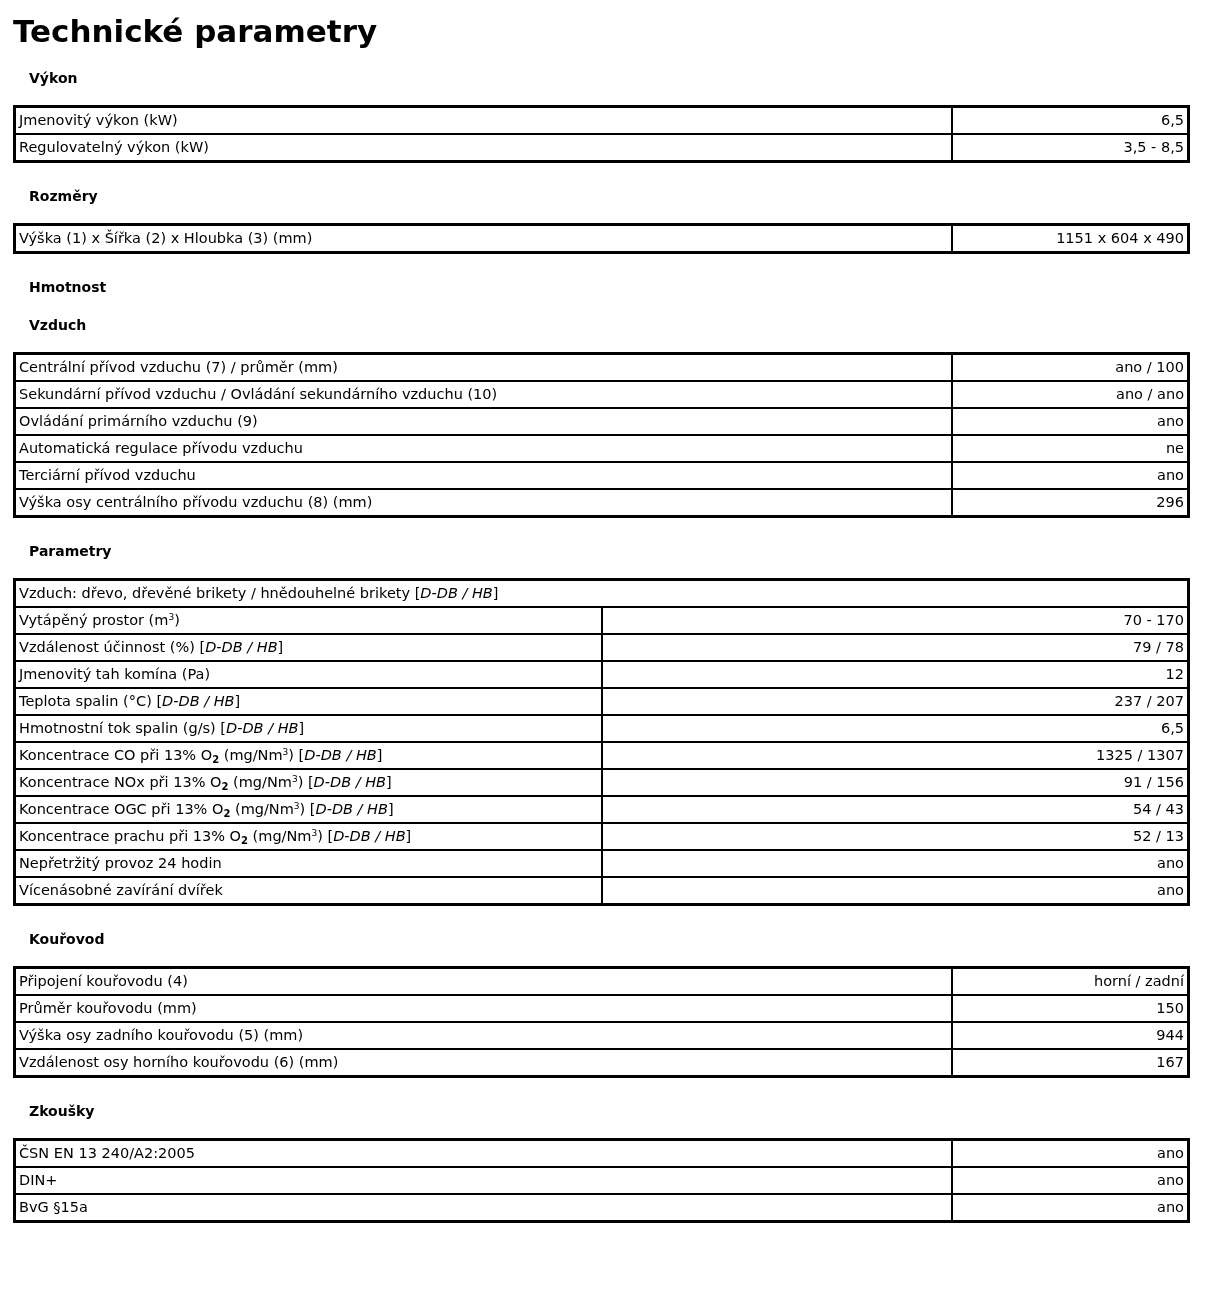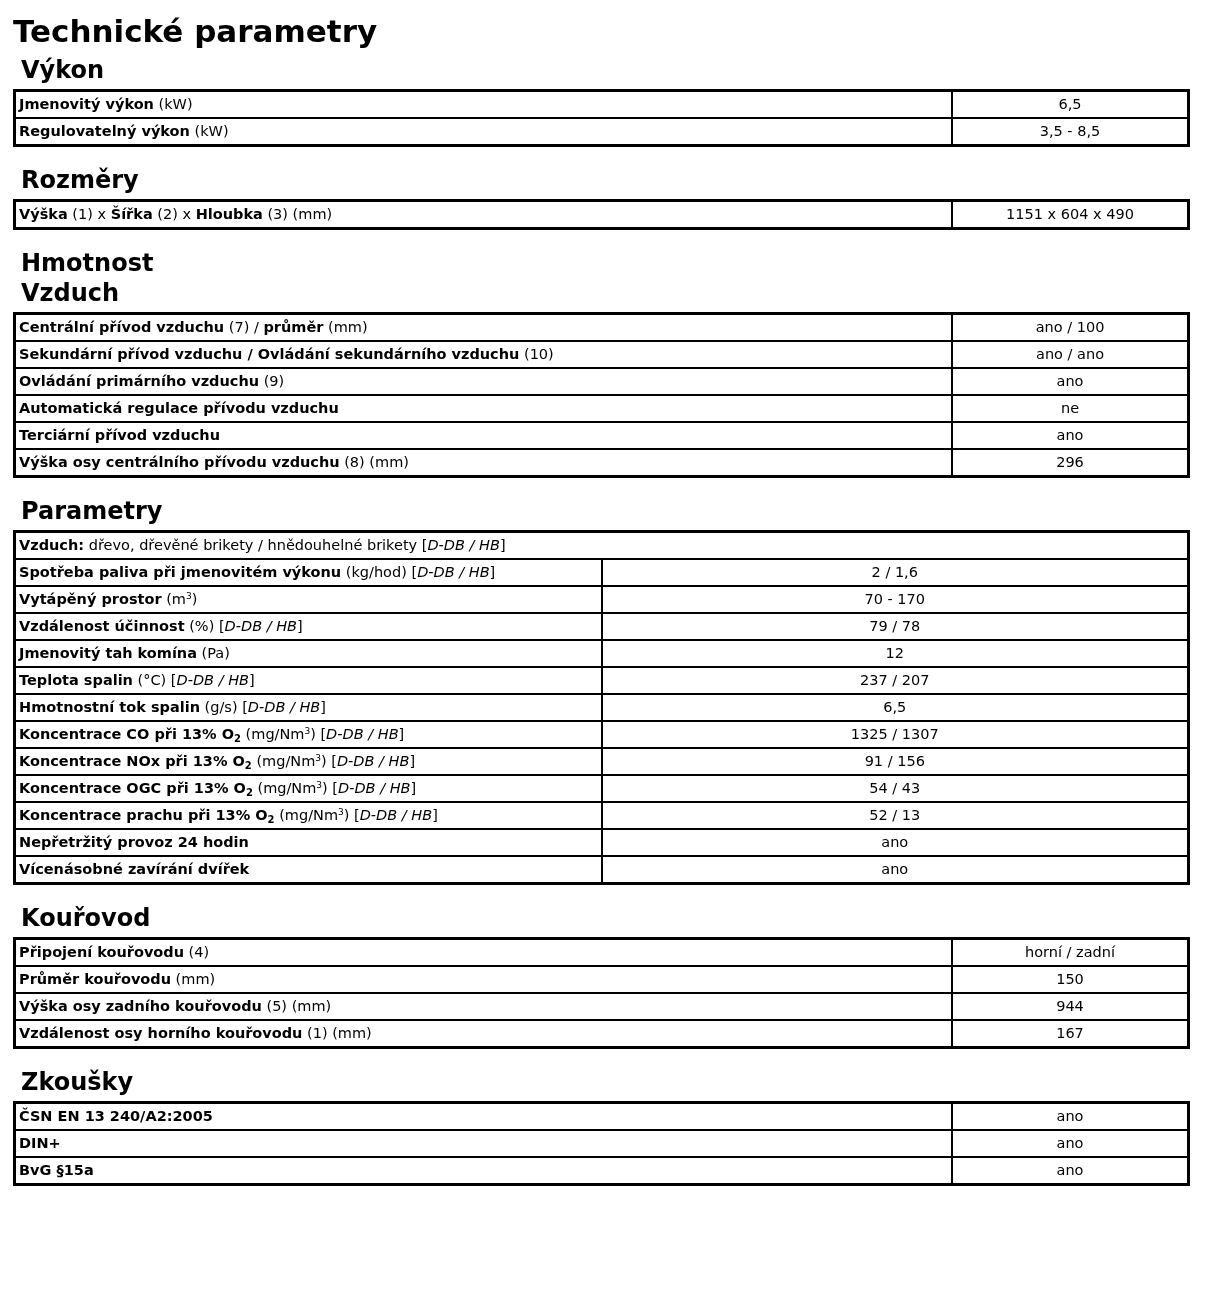--- a/index.html
+++ b/index.html
@@ -6,36 +6,36 @@
   body {
     width: 1206px; height: 1310px; position: relative; overflow: hidden;
     font-family: "DejaVu Sans", sans-serif; color: #000000;
   }
   .page { position: absolute; left: 13px; top: 5px; width: 1177px; }
   h1 {
     margin: 0; padding-top: 6px; height: 40px;
     font-size: 31px; font-weight: bold; line-height: 40px;
   }
   h2 {
-    margin: 8px; font-size: 24px; font-weight: bold; line-height: 22px;
+    margin: 16px; font-size: 14px; font-weight: bold; line-height: 22px;
     height: 22px;
   }
   .section { margin-bottom: 0; }
   table.spec {
     width: 1177px; border-collapse: collapse; table-layout: fixed;
     margin-top: 6px; margin-bottom: 22px;
     border: 3px solid #000000;
   }
   table.spec td {
     border: 2px solid #000000; height: 25px; padding: 0 3px;
     font-size: 14.5px; line-height: 25px; white-space: nowrap;
   }
-  table.spec td.val { text-align: center; width: 228px; }
+  table.spec td.val { text-align: right; width: 228px; }
   table.spec td.lab { width: auto; }
-  .b { font-weight: bold; }
+  .b { font-weight: normal; }
   .i { font-style: italic; }
   sub.s { font-size: 10px; font-weight: bold; vertical-align: -3px; line-height: 0; }
   sup.s { font-size: 9px; vertical-align: 5px; line-height: 0; }
 </style>
 </head>
 <body>
 
 <div class="page">
   <h1>Technické parametry</h1>
   <div id="sections">
@@ -100,24 +100,20 @@
         </table>
       </div>
       <div class="section">
         <h2>Parametry</h2>
         <table class="spec">
           <tbody>
             <tr>
               <td class="lab" colspan="2"><span class="b">Vzduch:</span><span> dřevo, dřevěné brikety / hnědouhelné brikety [</span><span class="i">D-DB / HB</span><span>]</span></td>
             </tr>
             <tr>
-              <td class="lab"><span class="b">Spotřeba paliva při jmenovitém výkonu</span><span> (kg/hod) [</span><span class="i">D-DB / HB</span><span>]</span></td>
-              <td class="val">2 / 1,6</td>
-            </tr>
-            <tr>
               <td class="lab"><span class="b">Vytápěný prostor</span><span> (m</span><sup class="s">3</sup><span>)</span></td>
               <td class="val">70 - 170</td>
             </tr>
             <tr>
               <td class="lab"><span class="b">Vzdálenost účinnost</span><span> (%) [</span><span class="i">D-DB / HB</span><span>]</span></td>
               <td class="val">79 / 78</td>
             </tr>
             <tr>
               <td class="lab"><span class="b">Jmenovitý tah komína</span><span> (Pa)</span></td>
               <td class="val">12</td>
@@ -167,21 +163,21 @@
             </tr>
             <tr>
               <td class="lab"><span class="b">Průměr kouřovodu</span><span> (mm)</span></td>
               <td class="val">150</td>
             </tr>
             <tr>
               <td class="lab"><span class="b">Výška osy zadního kouřovodu</span><span> (5) (mm)</span></td>
               <td class="val">944</td>
             </tr>
             <tr>
-              <td class="lab"><span class="b">Vzdálenost osy horního kouřovodu</span><span> (1) (mm)</span></td>
+              <td class="lab"><span class="b">Vzdálenost osy horního kouřovodu</span><span> (6) (mm)</span></td>
               <td class="val">167</td>
             </tr>
           </tbody>
         </table>
       </div>
       <div class="section">
         <h2>Zkoušky</h2>
         <table class="spec">
           <tbody>
             <tr>

